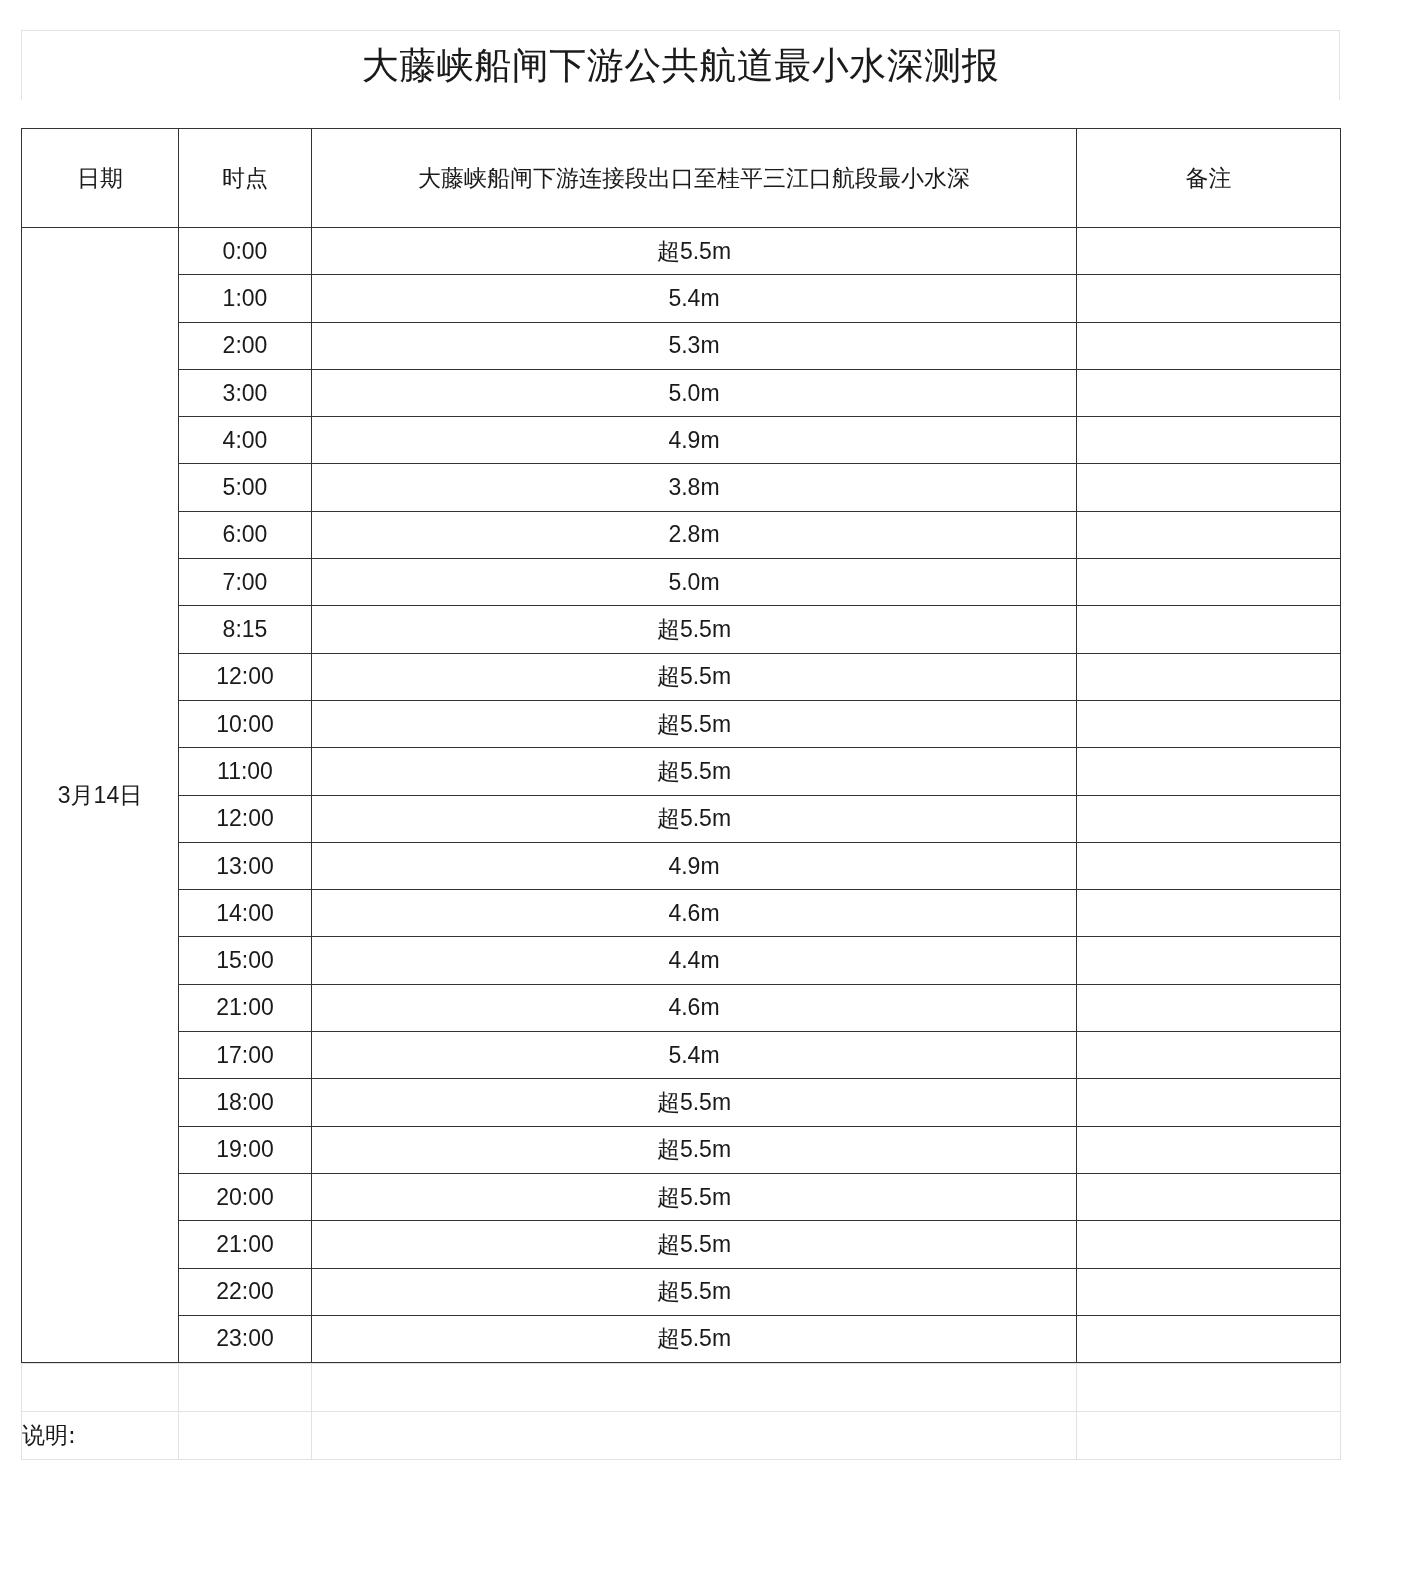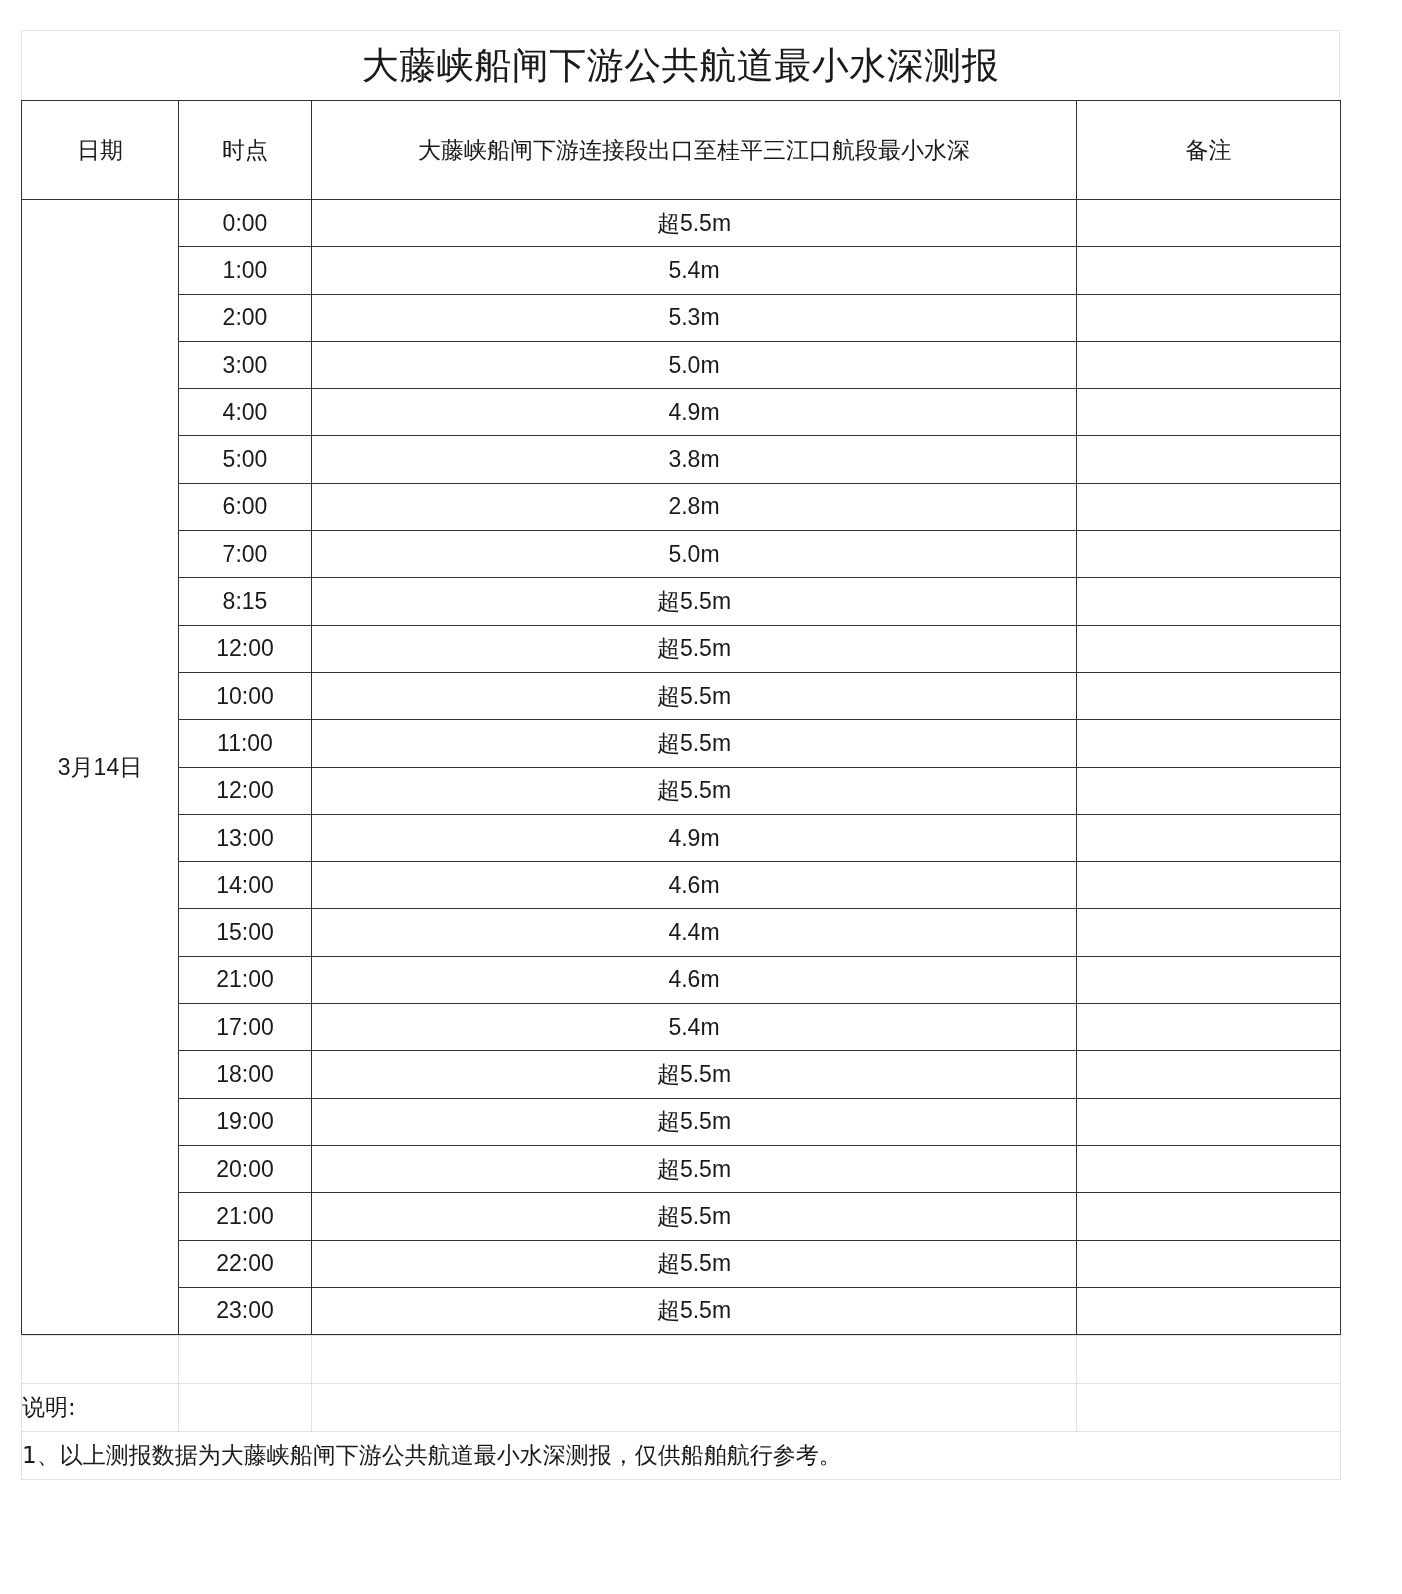--- a/index.html
+++ b/index.html
@@ -1,19 +1,19 @@
 <!DOCTYPE html>
 <html><head>
 <meta charset="utf-8">
 <style>
   html, body { margin: 0; padding: 0; background: #ffffff; }
   body { width: 1402px; height: 1594px; position: relative; font-family: "DejaVu Sans", "Liberation Sans", sans-serif; color: #1a1a1a; overflow: hidden; }
   .sheet { position: absolute; left: 21px; top: 30px; width: 1319px; }
   .title-row { height: 70px; border: 1px solid #e3e3e3; border-bottom: none; box-sizing: border-box; display: flex; align-items: center; justify-content: center; font-size: 37px; letter-spacing: 0.5px; }
-  table.grid { border-collapse: collapse; width: 1319px; table-layout: fixed; }
+  table.grid { border-collapse: collapse; width: 1319px; table-layout: fixed; margin-top: 28px; }
   table.grid td { border: 1.5px solid #333; text-align: center; vertical-align: middle; padding: 0; font-size: 23px; font-family: "Liberation Sans", sans-serif; }
   table.grid tr.hdr td { height: 98px; font-size: 23px; }
   table.grid tr.row td { height: 46.3px; }
   table.foot { border-collapse: collapse; width: 1319px; table-layout: fixed; }
   table.foot td { border: 1px solid #e2e2e2; height: 47px; padding: 0; font-size: 23px; text-align: left; }
 </style>
 </head>
 <body>
 
 <div class="sheet">
@@ -170,18 +170,15 @@
           <td></td>
           <td></td>
           <td></td>
       </tr>
       <tr>
         <td>说明:</td>
           <td></td>
           <td></td>
           <td></td>
       </tr>
-      <tr>
-        <td colspan="4">1、以上测报数据为大藤峡船闸下游公共航道最小水深测报，仅供船舶航行参考。</td>
-      </tr>
     </tbody>
   </table>
 </div>
 
 </body></html>

